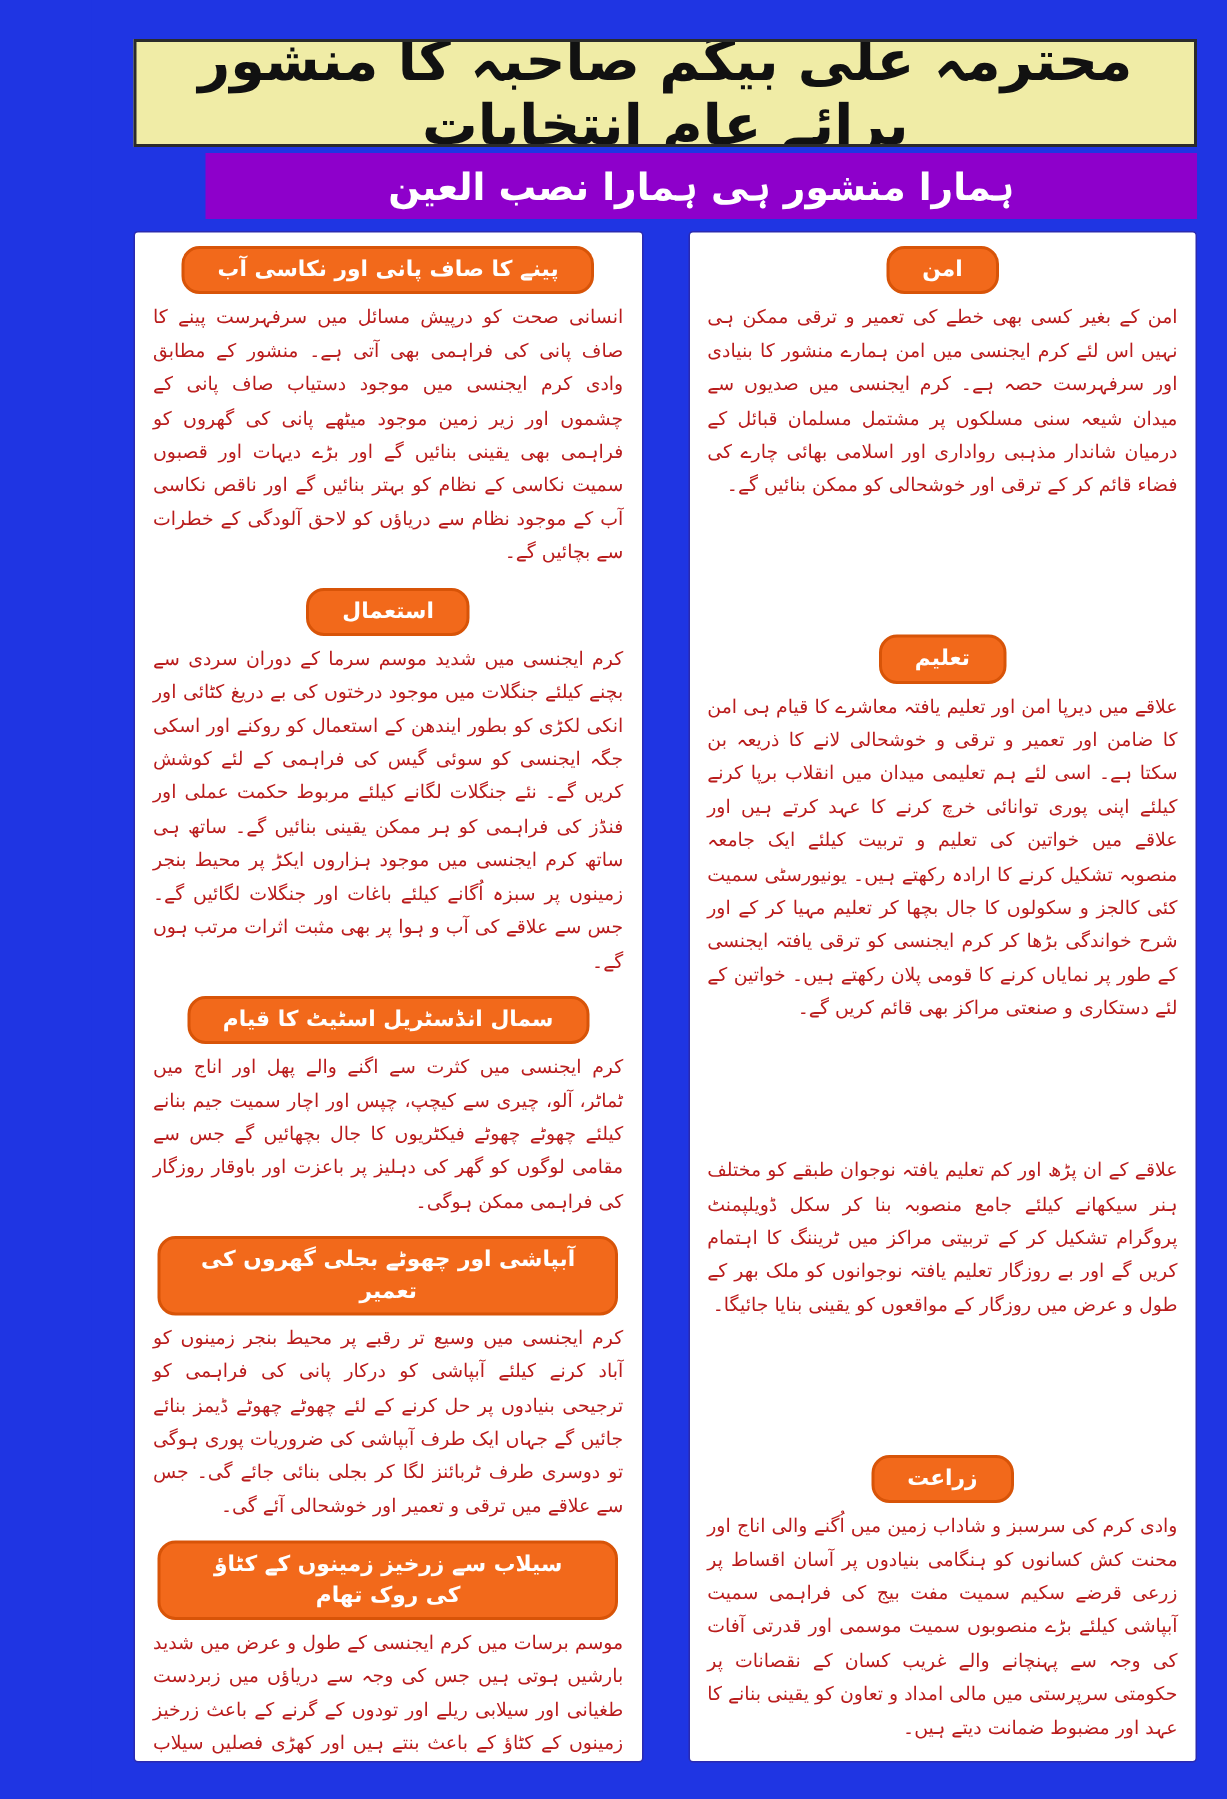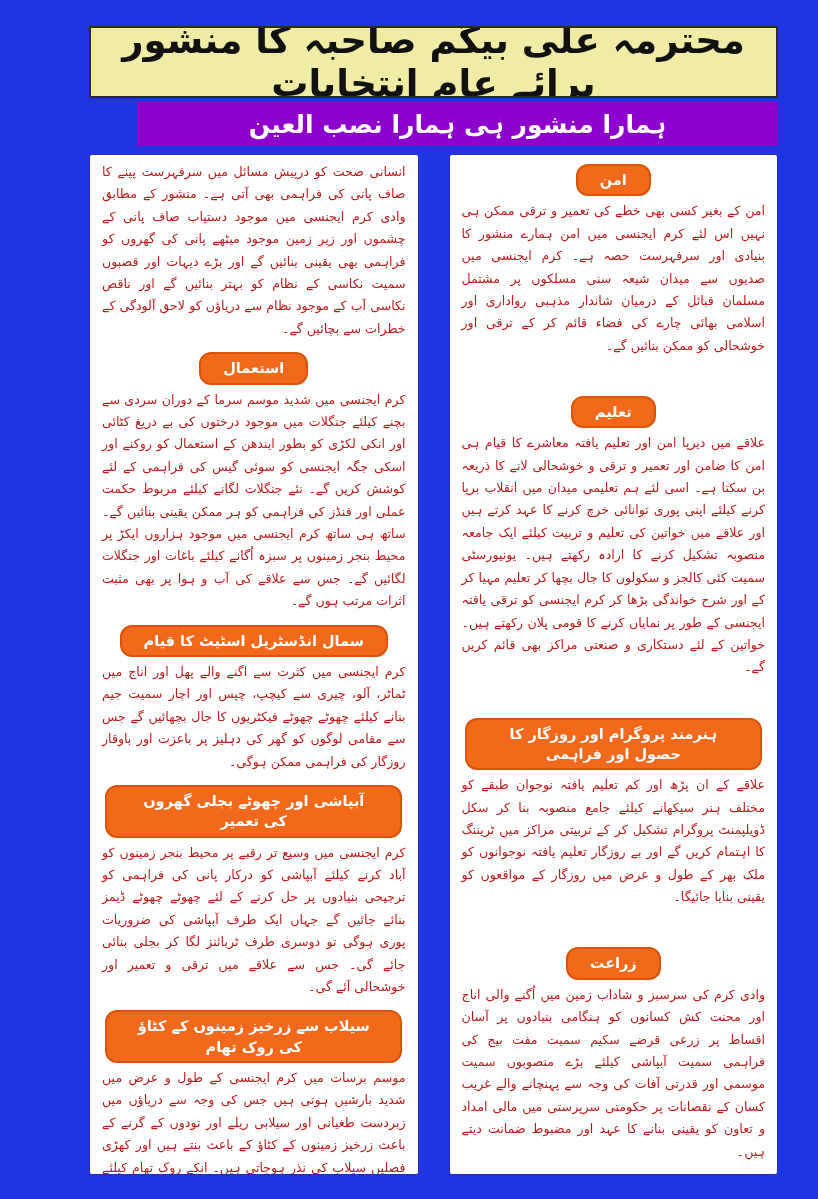--- a/index.html
+++ b/index.html
@@ -7,21 +7,21 @@
   body {
     font-family: "DejaVu Sans", sans-serif;
     background: #1F35E3;
     direction: rtl;
     overflow: hidden;
   }
   .page {
     position: relative;
     width: 757px; height: 1199px;
     background: #1F35E3;
-    padding: 26px 40px 24px 28px;
+    padding: 26px 20px 24px 28px;
     display: flex; flex-direction: column;
   }
   .title-box {
     background: #F0ECA6;
     border: 2px solid #2b2b2b;
     height: 72px;
     display: flex; align-items: center; justify-content: center;
     text-align: center;
     font-size: 37px; font-weight: 700; color: #111;
     letter-spacing: -1px;
@@ -93,31 +93,31 @@
     <div class="panel">
       <section class="sec">
         <div class="badge">امن</div>
         <p class="body-text">امن کے بغیر کسی بھی خطے کی تعمیر و ترقی ممکن ہی نہیں اس لئے کرم ایجنسی میں امن ہمارے منشور کا بنیادی اور سرفہرست حصہ ہے۔ کرم ایجنسی میں صدیوں سے میدان شیعہ سنی مسلکوں پر مشتمل مسلمان قبائل کے درمیان شاندار مذہبی رواداری اور اسلامی بھائی چارے کی فضاء قائم کر کے ترقی اور خوشحالی کو ممکن بنائیں گے۔</p>
       </section>
       <section class="sec">
         <div class="badge">تعلیم</div>
         <p class="body-text">علاقے میں دیرپا امن اور تعلیم یافتہ معاشرے کا قیام ہی امن کا ضامن اور تعمیر و ترقی و خوشحالی لانے کا ذریعہ بن سکتا ہے۔ اسی لئے ہم تعلیمی میدان میں انقلاب برپا کرنے کیلئے اپنی پوری توانائی خرچ کرنے کا عہد کرتے ہیں اور علاقے میں خواتین کی تعلیم و تربیت کیلئے ایک جامعہ منصوبہ تشکیل کرنے کا ارادہ رکھتے ہیں۔ یونیورسٹی سمیت کئی کالجز و سکولوں کا جال بچھا کر تعلیم مہیا کر کے اور شرح خواندگی بڑھا کر کرم ایجنسی کو ترقی یافتہ ایجنسی کے طور پر نمایاں کرنے کا قومی پلان رکھتے ہیں۔ خواتین کے لئے دستکاری و صنعتی مراکز بھی قائم کریں گے۔</p>
       </section>
       <section class="sec">
-        <div class="badge">ہنرمند پروگرام اور روزگار کا حصول اور فراہمی</div>
         <p class="body-text">علاقے کے ان پڑھ اور کم تعلیم یافتہ نوجوان طبقے کو مختلف ہنر سیکھانے کیلئے جامع منصوبہ بنا کر سکل ڈویلپمنٹ پروگرام تشکیل کر کے تربیتی مراکز میں ٹریننگ کا اہتمام کریں گے اور بے روزگار تعلیم یافتہ نوجوانوں کو ملک بھر کے طول و عرض میں روزگار کے مواقعوں کو یقینی بنایا جائیگا۔</p>
       </section>
       <section class="sec">
         <div class="badge">زراعت</div>
         <p class="body-text">وادی کرم کی سرسبز و شاداب زمین میں اُگنے والی اناج اور محنت کش کسانوں کو ہنگامی بنیادوں پر آسان اقساط پر زرعی قرضے سکیم سمیت مفت بیج کی فراہمی سمیت آبپاشی کیلئے بڑے منصوبوں سمیت موسمی اور قدرتی آفات کی وجہ سے پہنچانے والے غریب کسان کے نقصانات پر حکومتی سرپرستی میں مالی امداد و تعاون کو یقینی بنانے کا عہد اور مضبوط ضمانت دیتے ہیں۔</p>
       </section>
     </div>
 
     <div class="panel">
       <section class="sec">
+        <div class="badge">پینے کا صاف پانی اور نکاسی آب</div>
         <p class="body-text">انسانی صحت کو درپیش مسائل میں سرفہرست پینے کا صاف پانی کی فراہمی بھی آتی ہے۔ منشور کے مطابق وادی کرم ایجنسی میں موجود دستیاب صاف پانی کے چشموں اور زیر زمین موجود میٹھے پانی کی گھروں کو فراہمی بھی یقینی بنائیں گے اور بڑے دیہات اور قصبوں سمیت نکاسی کے نظام کو بہتر بنائیں گے اور ناقص نکاسی آب کے موجود نظام سے دریاؤں کو لاحق آلودگی کے خطرات سے بچائیں گے۔</p>
       </section>
       <section class="sec">
         <div class="badge">استعمال</div>
         <p class="body-text">کرم ایجنسی میں شدید موسم سرما کے دوران سردی سے بچنے کیلئے جنگلات میں موجود درختوں کی بے دریغ کٹائی اور انکی لکڑی کو بطور ایندھن کے استعمال کو روکنے اور اسکی جگہ ایجنسی کو سوئی گیس کی فراہمی کے لئے کوشش کریں گے۔ نئے جنگلات لگانے کیلئے مربوط حکمت عملی اور فنڈز کی فراہمی کو ہر ممکن یقینی بنائیں گے۔ ساتھ ہی ساتھ کرم ایجنسی میں موجود ہزاروں ایکڑ پر محیط بنجر زمینوں پر سبزہ اُگانے کیلئے باغات اور جنگلات لگائیں گے۔ جس سے علاقے کی آب و ہوا پر بھی مثبت اثرات مرتب ہوں گے۔</p>
       </section>
       <section class="sec">
         <div class="badge">سمال انڈسٹریل اسٹیٹ کا قیام</div>
         <p class="body-text">کرم ایجنسی میں کثرت سے اگنے والے پھل اور اناج میں ٹماٹر، آلو، چیری سے کیچپ، چپس اور اچار سمیت جیم بنانے کیلئے چھوٹے چھوٹے فیکٹریوں کا جال بچھائیں گے جس سے مقامی لوگوں کو گھر کی دہلیز پر باعزت اور باوقار روزگار کی فراہمی ممکن ہوگی۔</p>
       </section>

